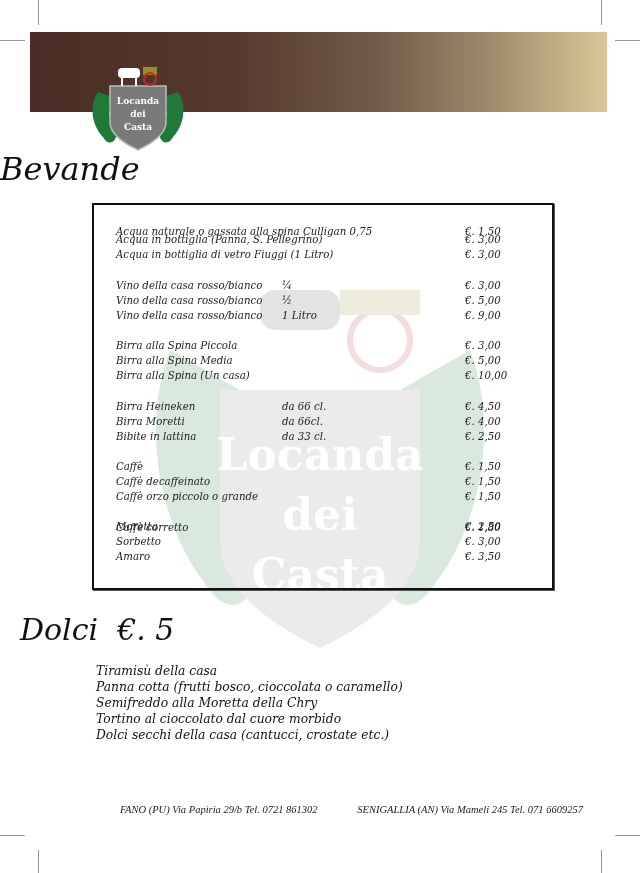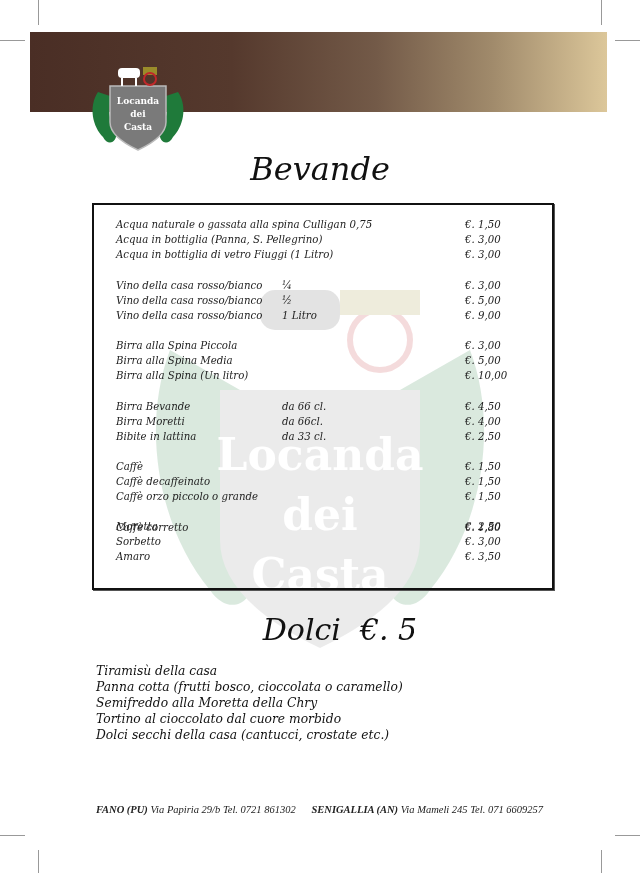--- a/index.html
+++ b/index.html
@@ -1,32 +1,32 @@
 <!DOCTYPE html>
 <html><head>
 <meta charset="utf-8">
 <style>
   html,body{margin:0;padding:0;background:#fff;}
   body{width:640px;height:873px;position:relative;overflow:hidden;font-family:"DejaVu Serif",serif;}
   .crop{position:absolute;background:#999;}
   .banner{position:absolute;left:30px;top:32px;width:577px;height:80px;
     background:linear-gradient(90deg,#4a2e25 0%,#55392d 35%,#735a48 60%,#a08a6b 80%,#dcc79a 100%);}
   .logo{position:absolute;left:88px;top:52px;width:100px;height:100px;}
-  .title{position:absolute;left:0;width:640px;text-align:center;font-family:"DejaVu Serif",serif;font-style:italic;color:#111;}
+  .title{position:absolute;left:0;width:640px;text-align:left;font-family:"DejaVu Serif",serif;font-style:italic;color:#111;}
   .bev-title{top:150px;font-size:32px;}
   .watermark{position:absolute;left:150px;top:270px;width:340px;height:380px;opacity:.16;}
   .menu-box{position:absolute;left:92px;top:203px;width:458px;height:383px;border:2px solid #111;box-shadow:1px 1px 0 #555;background:transparent;}
   .row{position:absolute;left:116px;width:420px;height:15px;font-family:"DejaVu Serif",serif;font-style:italic;font-size:10.2px;color:#222;}
   .row .n{position:absolute;left:0;white-space:nowrap;}
   .row .q{position:absolute;left:166px;white-space:nowrap;}
   .row .p{position:absolute;left:349px;white-space:nowrap;text-align:right;}
   .dolci-title{top:612px;font-size:30px;}
   .dolci-list{position:absolute;left:96px;top:663px;font-family:"DejaVu Serif",serif;font-style:italic;font-size:12.3px;color:#111;line-height:16px;}
   .footer{position:absolute;left:96px;top:804px;font-family:"Liberation Serif",serif;font-style:italic;font-size:10.5px;color:#222;white-space:nowrap;}
-  .footer b{font-weight:bold;}
+  .footer b{font-weight:normal;margin-left:24px;}
 </style>
 </head>
 <body>
 
 <div class="crop" style="left:38px;top:0;width:1px;height:25px;"></div>
 <div class="crop" style="left:601px;top:0;width:1px;height:25px;"></div>
 <div class="crop" style="left:0;top:40px;width:25px;height:1px;"></div>
 <div class="crop" style="left:615px;top:40px;width:25px;height:1px;"></div>
 <div class="crop" style="left:38px;top:850px;width:1px;height:23px;"></div>
 <div class="crop" style="left:601px;top:850px;width:1px;height:23px;"></div>
@@ -58,21 +58,21 @@
   <rect x="110" y="20" width="80" height="40" rx="15" fill="#555"></rect>
   <circle cx="230" cy="70" r="30" fill="none" stroke="#c0282a" stroke-width="6"></circle>
   <rect x="190" y="20" width="80" height="25" fill="#9a8c2a"></rect>
   <text x="170" y="200" font-family="DejaVu Serif" font-size="44" fill="#fff" text-anchor="middle" font-weight="bold">Locanda</text>
   <text x="170" y="260" font-family="DejaVu Serif" font-size="44" fill="#fff" text-anchor="middle" font-weight="bold">dei</text>
   <text x="170" y="320" font-family="DejaVu Serif" font-size="44" fill="#fff" text-anchor="middle" font-weight="bold">Casta</text>
 </svg>
 
 <div class="menu-box"></div>
 
-<div class="row" style="top:219px">
+<div class="row" style="top:226px">
     <span class="n">Acqua naturale o gassata alla spina Culligan 0,75</span>
     <span class="q"></span>
     <span class="p">€. 1,50</span>
   </div>
 <div class="row" style="top:234px">
     <span class="n">Acqua in bottiglia (Panna, S. Pellegrino)</span>
     <span class="q"></span>
     <span class="p">€. 3,00</span>
   </div>
 <div class="row" style="top:249px">
@@ -101,27 +101,27 @@
     <span class="n">Birra alla Spina Piccola</span>
     <span class="q"></span>
     <span class="p">€. 3,00</span>
   </div>
 <div class="row" style="top:355px">
     <span class="n">Birra alla Spina Media</span>
     <span class="q"></span>
     <span class="p">€. 5,00</span>
   </div>
 <div class="row" style="top:370px">
-    <span class="n">Birra alla Spina (Un litro)</span>
+    <span class="n">Birra alla Spina (Un casa)</span>
     <span class="q"></span>
     <span class="p">€. 10,00</span>
   </div>
 
 <div class="row" style="top:401px">
-    <span class="n">Birra Bevande</span>
+    <span class="n">Birra Heineken</span>
     <span class="q">da 66 cl.</span>
     <span class="p">€. 4,50</span>
   </div>
 <div class="row" style="top:416px">
     <span class="n">Birra Moretti</span>
     <span class="q">da 66cl.</span>
     <span class="p">€. 4,00</span>
   </div>
 <div class="row" style="top:431px">
     <span class="n">Bibite in lattina</span>

